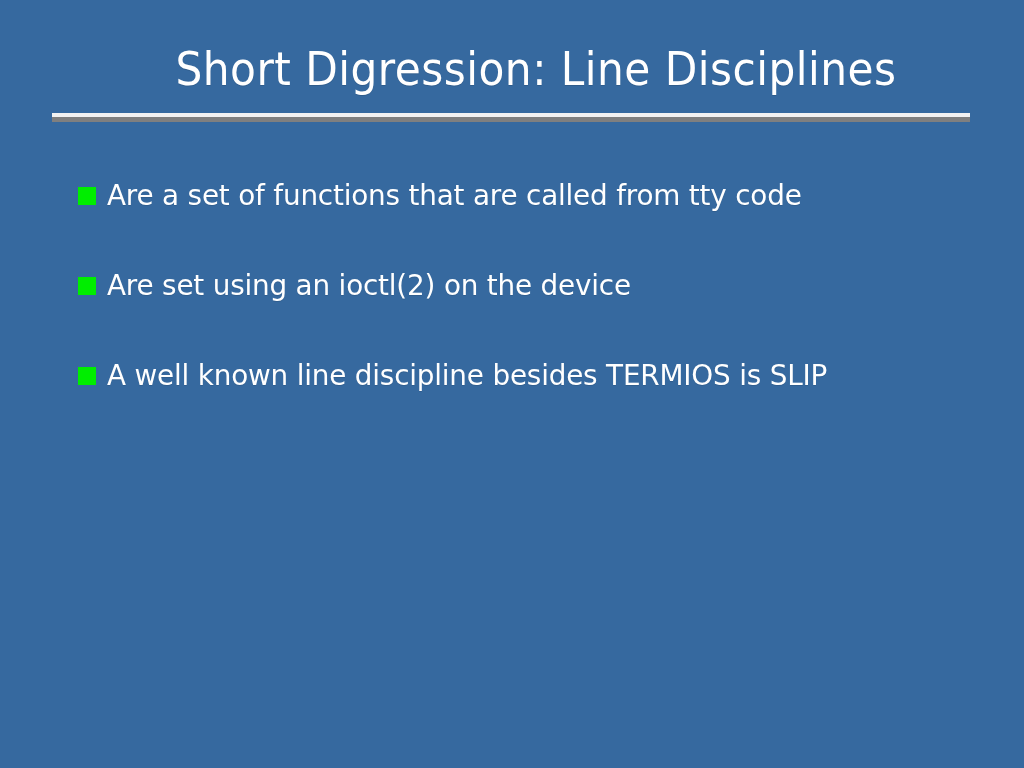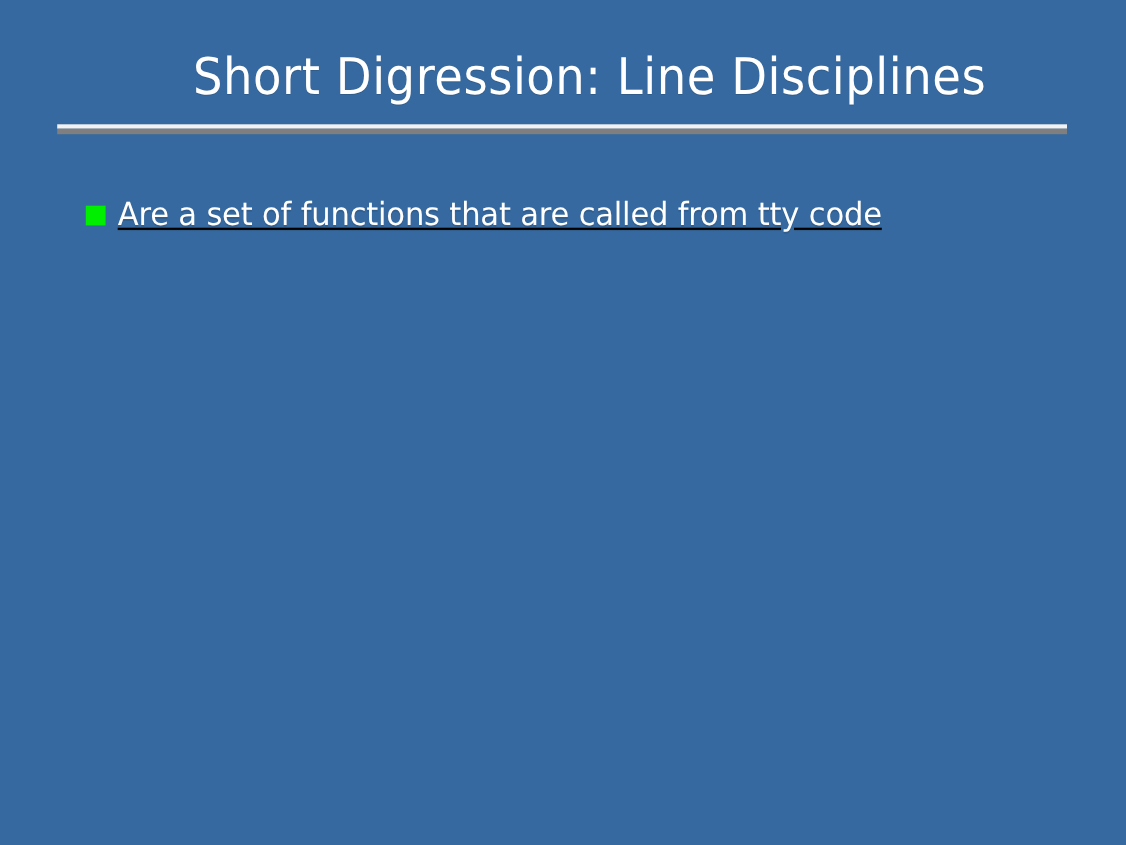--- a/index.html
+++ b/index.html
@@ -73,21 +73,20 @@
   .bullets {
     position: absolute;
     left: 78px;
     top: 172px;
     width: 920px;
   }
   .bullet-row {
     display: flex;
     align-items: flex-start;
     height: 90px;
-    text-decoration: underline;
   }
   .bullet-marker {
     flex: 0 0 auto;
     width: 18px;
     height: 18px;
     background: #00ee00;
     margin-top: 15px;
     margin-right: 11px;
   }
   .bullet-text {
@@ -119,16 +118,24 @@
 
   <div class="bullets">
 
     <div class="bullet-row">
       <span class="bullet-marker"></span>
       <span class="bullet-text">Are a set of functions that are called from tty code</span>
     </div>
 
 
 
+    <div class="bullet-row">
+      <span class="bullet-marker"></span>
+      <span class="bullet-text">Are set using an ioctl(2) on the device</span>
+    </div>
 
+    <div class="bullet-row">
+      <span class="bullet-marker"></span>
+      <span class="bullet-text">A well known line discipline besides TERMIOS is SLIP</span>
+    </div>
 
   </div>
 </div>
 
 </body></html>

